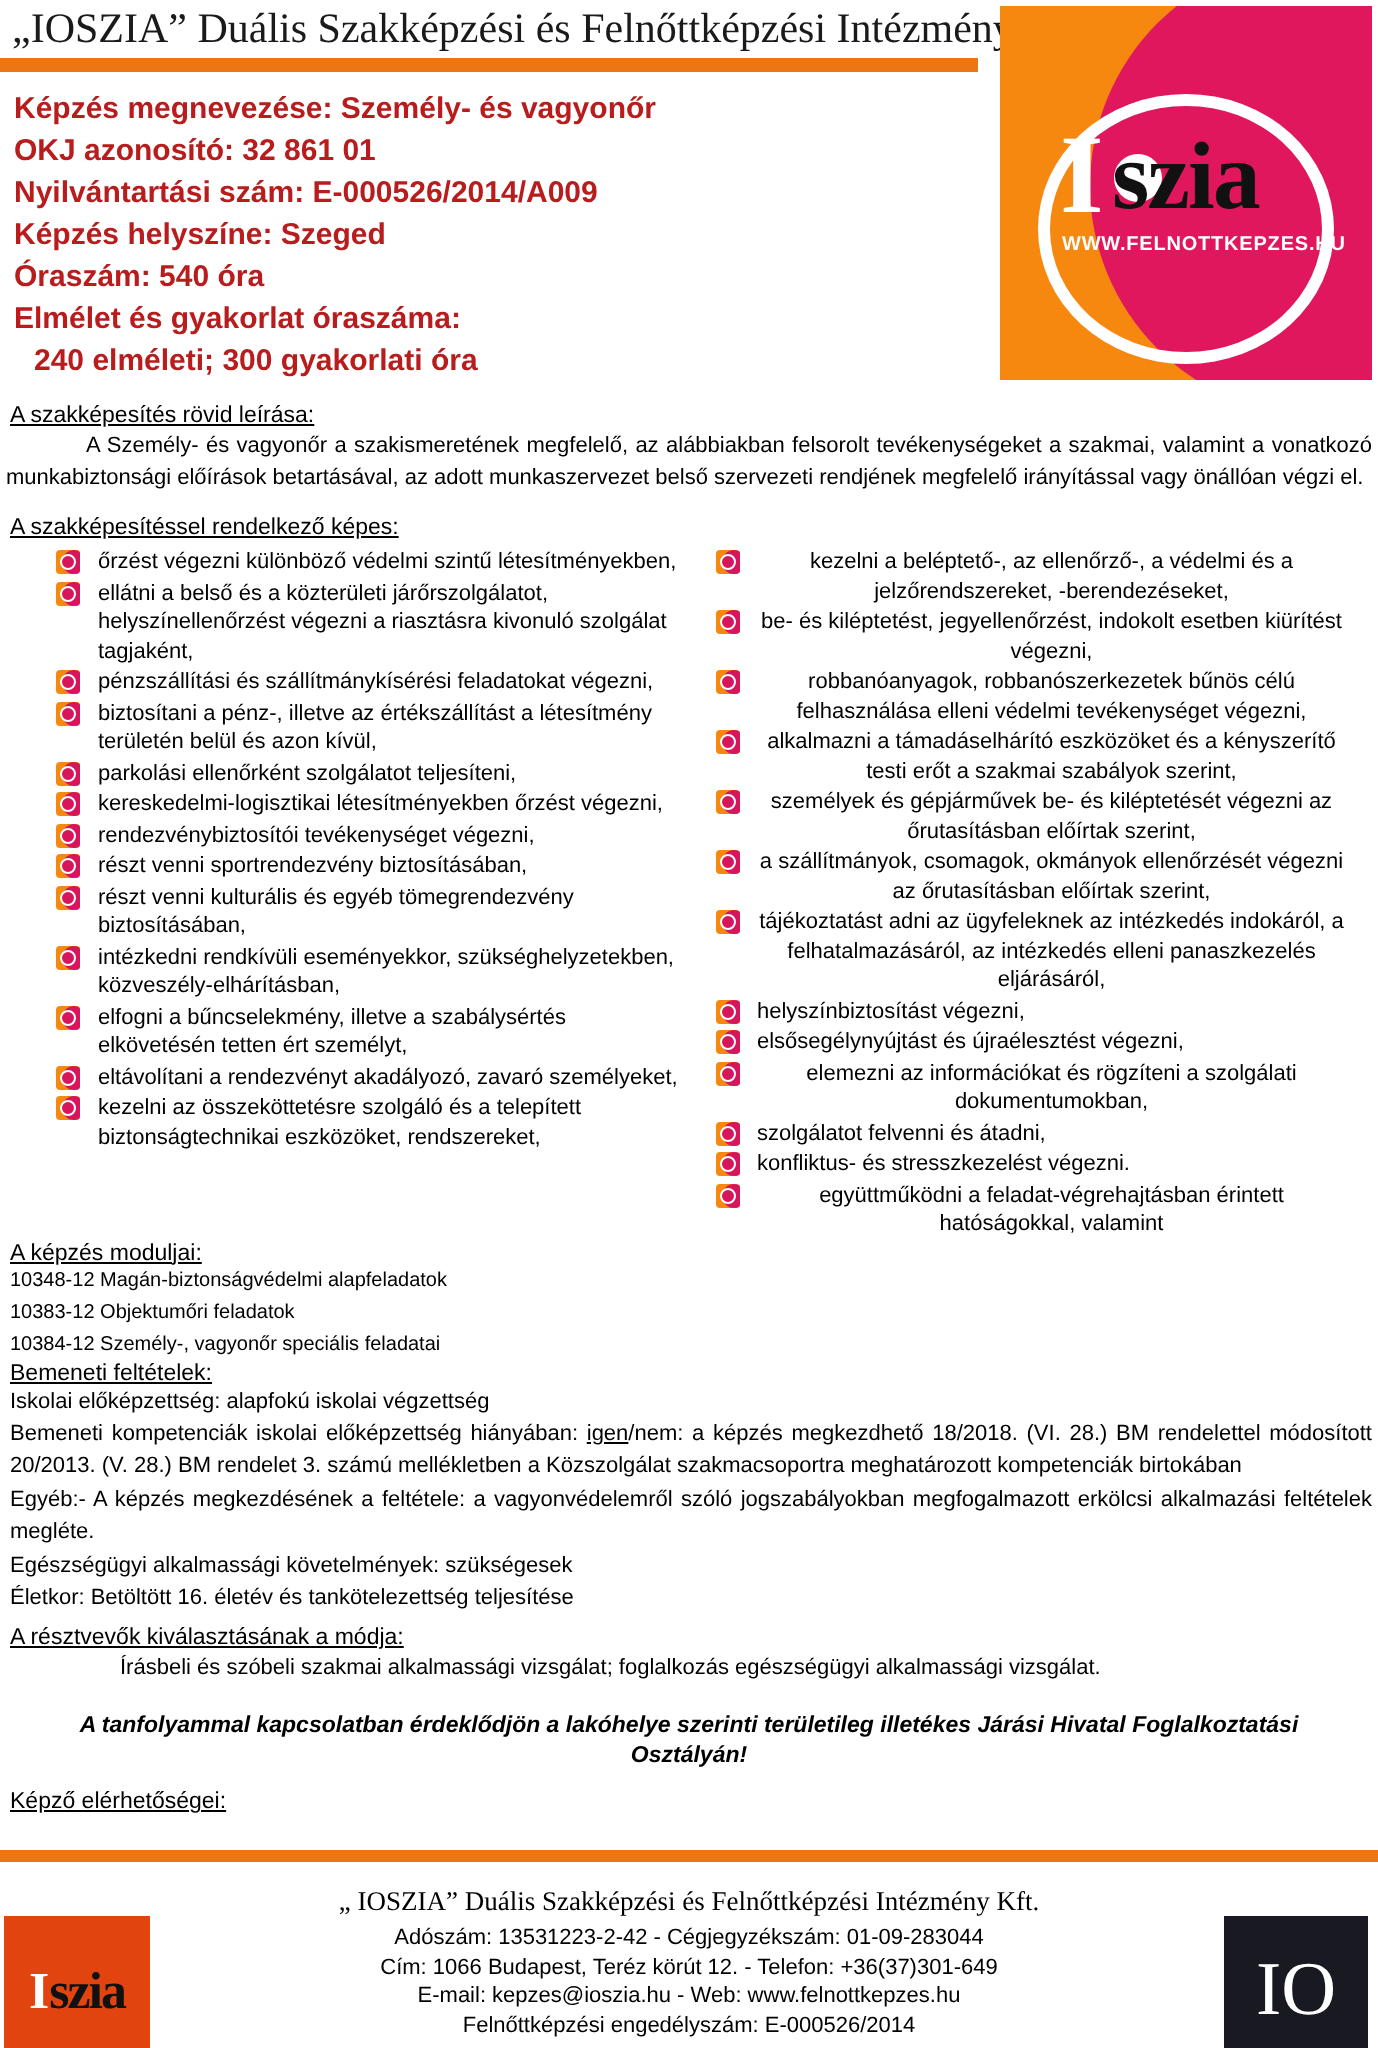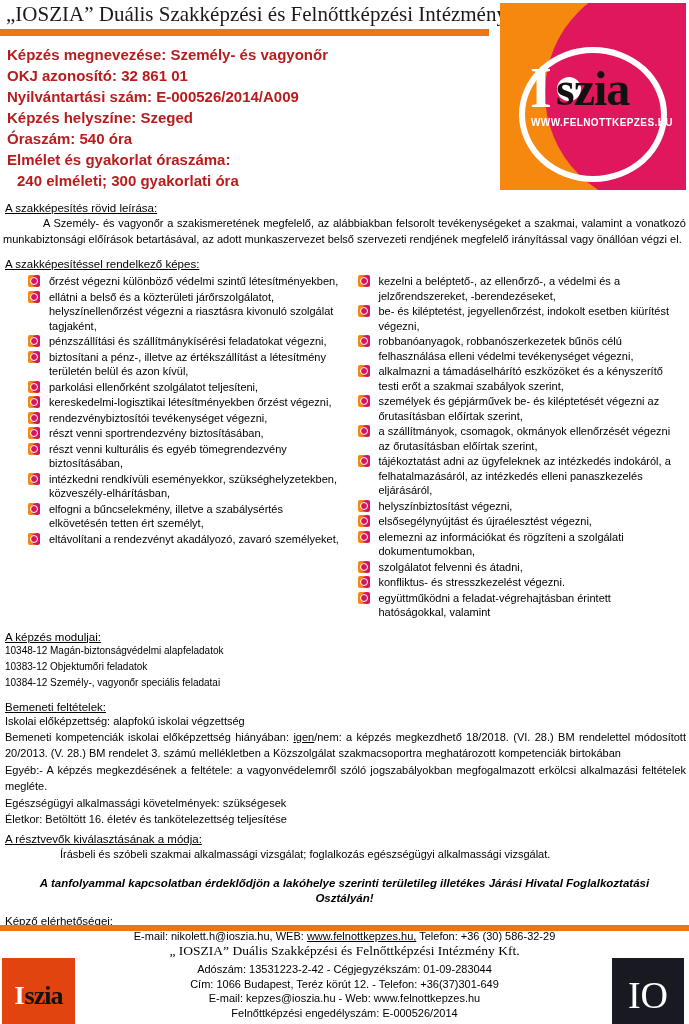--- a/index.html
+++ b/index.html
@@ -23,27 +23,27 @@
   .logo-url{position:absolute;left:31px;top:114px;font-size:10px;font-weight:bold;color:#fff;letter-spacing:.4px;}
 
   
   .course{margin:8px 0 0 7px;font-weight:bold;font-size:15px;line-height:21px;color:#b91c1c;width:480px;}
   .course div:last-child{padding-left:10px;}
 
   
   .sec-heading{font-size:11.5px;text-decoration:underline;margin-left:5px;}
   .para{margin:2px 3px 0 3px;font-size:11px;line-height:15.5px;text-align:justify;text-indent:40px;}
 
-  .mt11{margin-top:11px;} .mt10{margin-top:10px;} .mt9{margin-top:9px;} .mt6{margin-top:6px;}
+  .mt11{margin-top:11px;} .mt10{} .mt9{margin-top:9px;} .mt6{margin-top:6px;}
 
   
   .columns{display:flex;margin-top:4px;}
   .col{width:50%;}
   .cap-item{display:flex;gap:9px;padding-left:28px;margin-bottom:1px;}
-  .col-right .cap-item{padding-left:13px;padding-right:16px;}
+  .col-right .cap-item{padding-left:13px;padding-right:16px;text-align:center;}
   .cap-text{font-size:11px;line-height:14.5px;}
   .bullet{flex:0 0 12px;width:12px;height:12px;margin-top:1px;background:#f6870f;
           position:relative;overflow:hidden;border-radius:2px;}
   .bullet::before{content:"";position:absolute;right:-3px;top:0;width:12px;height:12px;border-radius:50%;background:#d6155c;}
   .bullet::after{content:"";position:absolute;left:2px;top:2px;width:6px;height:6px;border-radius:50%;border:1.5px solid #fff;}
 
   .plain-line{margin-left:5px;font-size:10px;line-height:16px;}
   .entry-line{margin:0 3px 0 5px;font-size:11px;line-height:16.4px;}
   .justify{text-align:justify;}
   .u{text-decoration:underline;}
@@ -144,20 +144,24 @@
           <span class="cap-text">intézkedni rendkívüli eseményekkor, szükséghelyzetekben, közveszély-elhárításban,</span>
         </div>
         <div class="cap-item">
           <span class="bullet"></span>
           <span class="cap-text">elfogni a bűncselekmény, illetve a szabálysértés elkövetésén tetten ért személyt,</span>
         </div>
         <div class="cap-item">
           <span class="bullet"></span>
           <span class="cap-text">eltávolítani a rendezvényt akadályozó, zavaró személyeket,</span>
         </div>
+        <div class="cap-item">
+          <span class="bullet"></span>
+          <span class="cap-text">kezelni az összeköttetésre szolgáló és a telepített biztonságtechnikai eszközöket, rendszereket,</span>
+        </div>
       </div>
     <div class="col col-right" id="cap-right">
         <div class="cap-item">
           <span class="bullet"></span>
           <span class="cap-text">kezelni a beléptető-, az ellenőrző-, a védelmi és a jelzőrendszereket, -berendezéseket,</span>
         </div>
         <div class="cap-item">
           <span class="bullet"></span>
           <span class="cap-text">be- és kiléptetést, jegyellenőrzést, indokolt esetben kiürítést végezni,</span>
         </div>
@@ -221,21 +225,20 @@
   <div class="entry-line justify">Egyéb:- A képzés megkezdésének a feltétele: a vagyonvédelemről szóló jogszabályokban megfogalmazott erkölcsi alkalmazási feltételek megléte.</div>
   <div class="entry-line">Egészségügyi alkalmassági követelmények: szükségesek</div>
   <div class="entry-line">Életkor: Betöltött 16. életév és tankötelezettség teljesítése</div>
 
   <div class="sec-heading mt6">A résztvevők kiválasztásának a módja:</div>
   <div class="sel-body">Írásbeli és szóbeli szakmai alkalmassági vizsgálat; foglalkozás egészségügyi alkalmassági vizsgálat.</div>
 
   <div class="notice">A tanfolyammal kapcsolatban érdeklődjön a lakóhelye szerinti területileg illetékes Járási Hivatal Foglalkoztatási Osztályán!</div>
 
   <div class="sec-heading mt9">Képző elérhetőségei:</div>
-  <div class="contact-line"><span>E-mail: nikolett.h@ioszia.hu, WEB: </span><span class="u">www.felnottkepzes.hu,</span><span> Telefon: +36 (30) 586-32-29</span></div>
 
   <div class="footer-wrap">
     <div class="footer-rule"></div>
     <div class="footer">
       <div class="f-logo-left">
           <span class="fi">I</span>
           <span class="fszia">szia</span>
         </div>
       <div class="f-center">
         <div class="f-company">„ IOSZIA” Duális Szakképzési és Felnőttképzési Intézmény Kft.</div>

